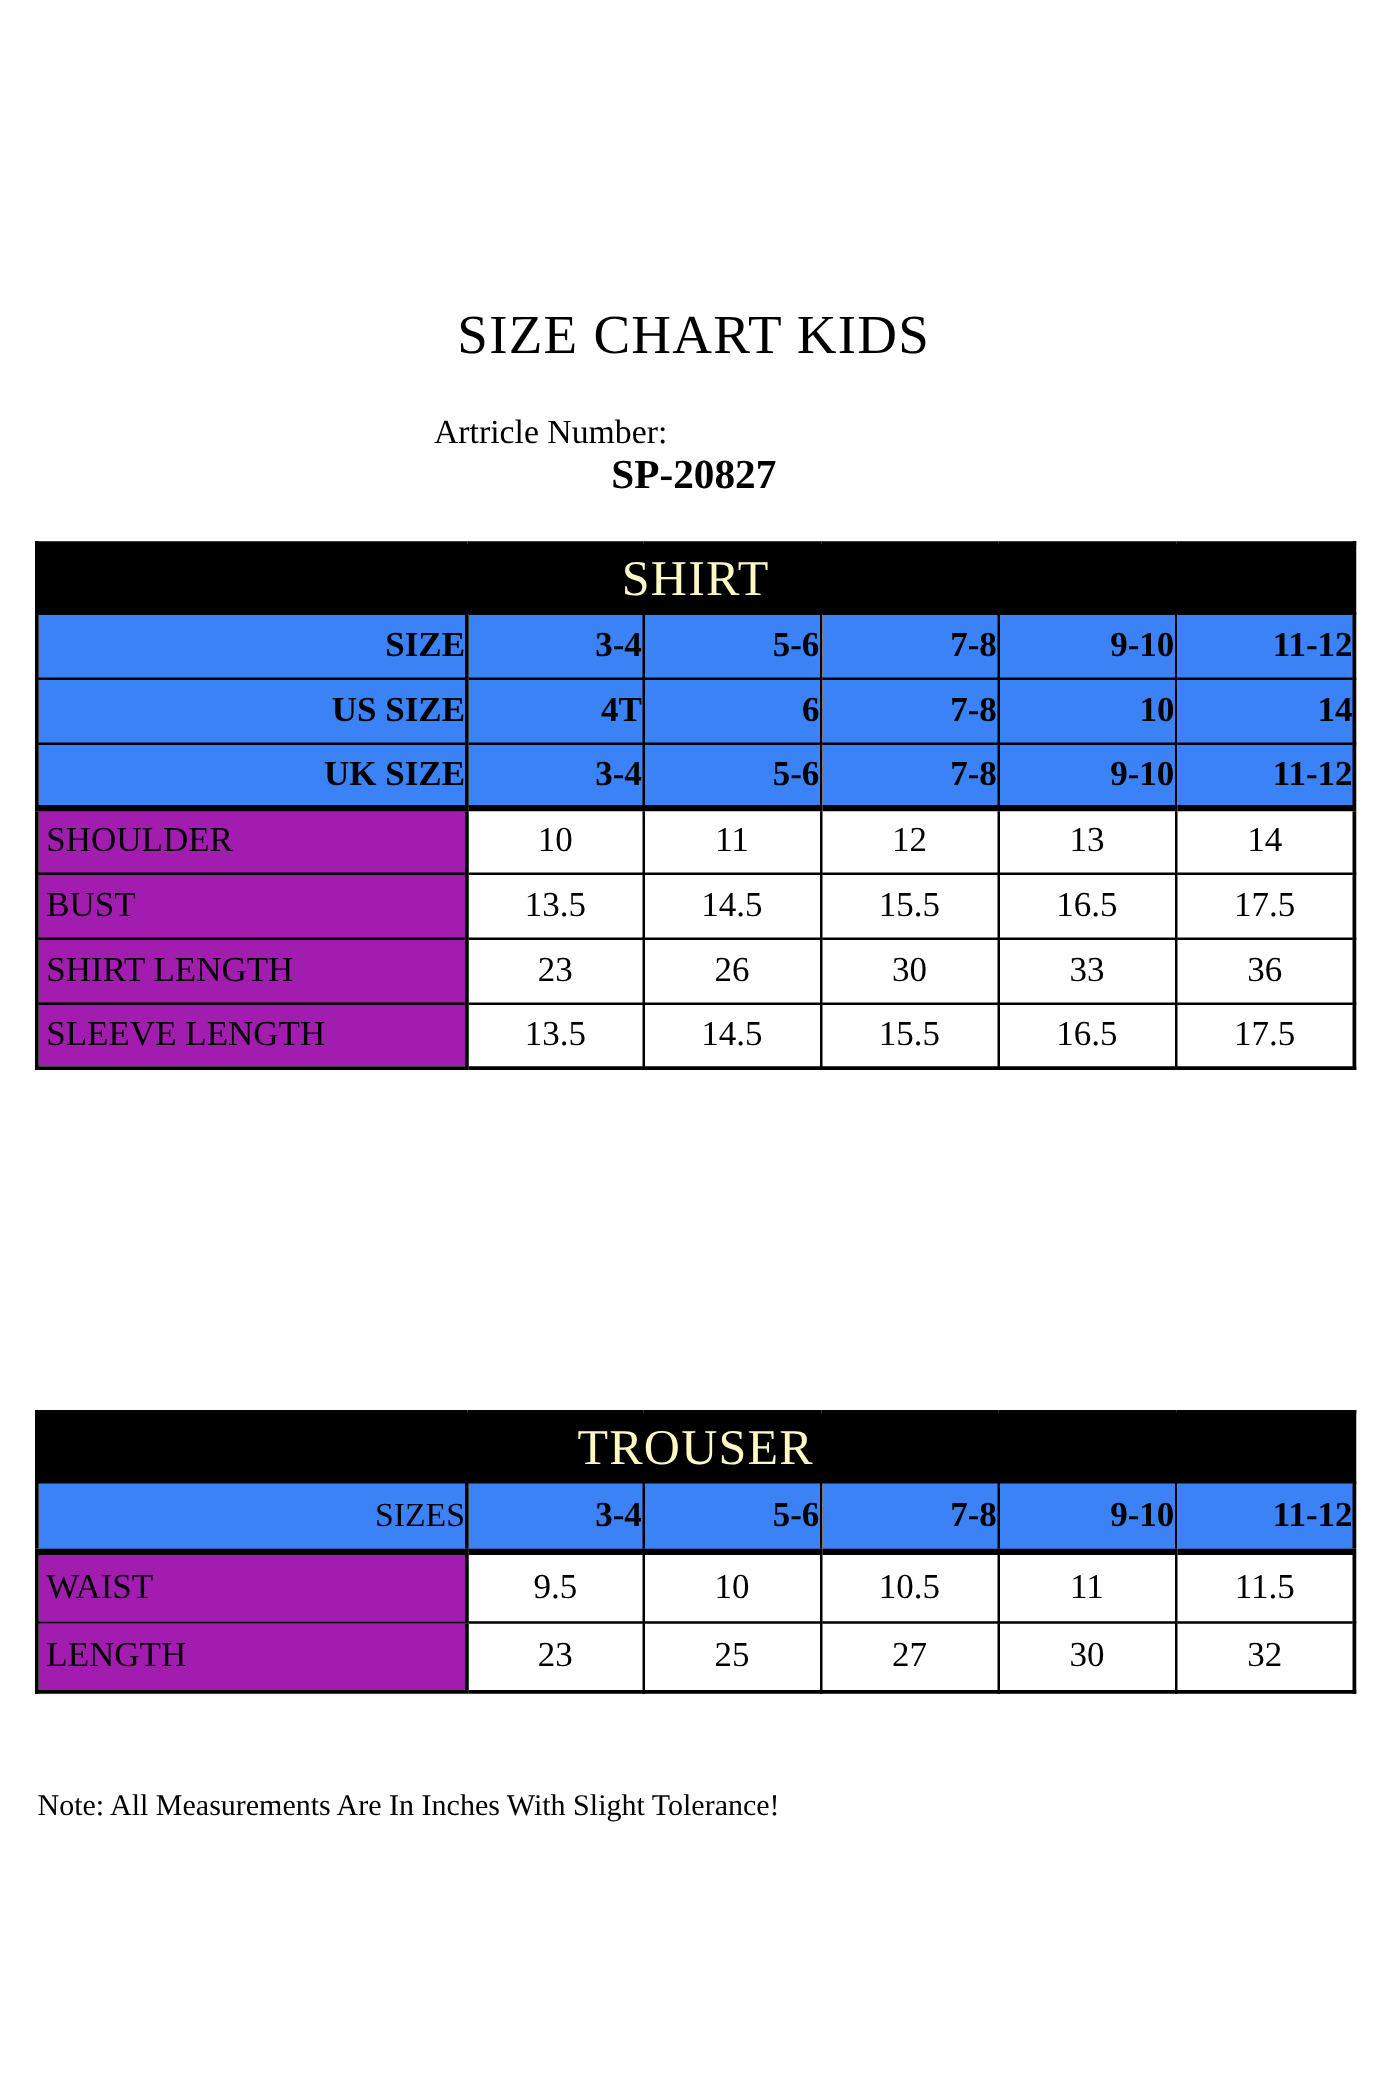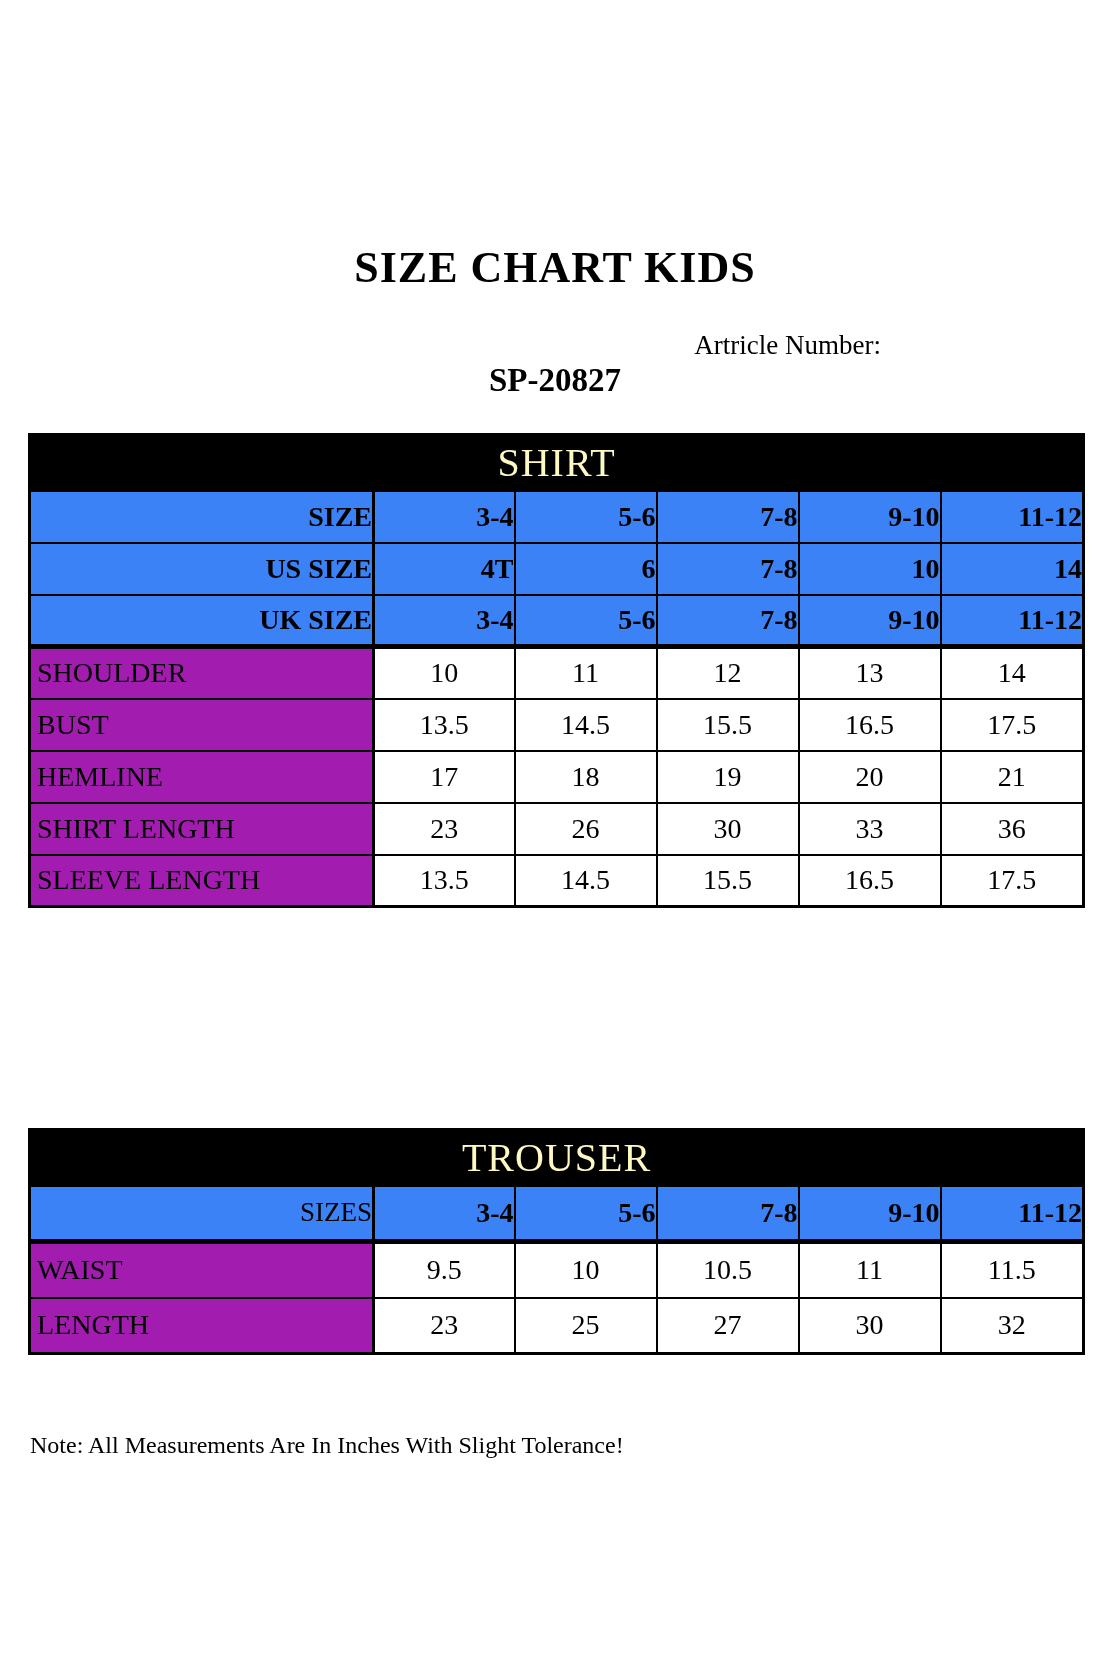--- a/index.html
+++ b/index.html
@@ -10,28 +10,28 @@
     position: relative;
     font-family: "Liberation Serif", serif;
     color: #000000;
   }
   .title {
     position: absolute;
     top: 242px; left: 0;
     width: 1110px;
     text-align: center;
     font-size: 44px;
-    font-weight: 700;
+    font-weight: 400;
     letter-spacing: 1px;
   }
   .article-label {
     position: absolute;
     top: 330px; left: 0;
     width: 881px;
-    text-align: right;
+    text-align: center;
     font-size: 27px;
   }
   .article-number {
     position: absolute;
     top: 362px; left: 0;
     width: 1110px;
     text-align: center;
     font-size: 33px;
     font-weight: 700;
   }
@@ -139,28 +139,20 @@
     </tr>
     <tr class="body-row data">
       <td class="lbl">BUST</td>
       <td>13.5</td>
       <td>14.5</td>
       <td>15.5</td>
       <td>16.5</td>
       <td>17.5</td>
     </tr>
     <tr class="body-row data">
-      <td class="lbl">HEMLINE</td>
-      <td>17</td>
-      <td>18</td>
-      <td>19</td>
-      <td>20</td>
-      <td>21</td>
-    </tr>
-    <tr class="body-row data">
       <td class="lbl">SHIRT LENGTH</td>
       <td>23</td>
       <td>26</td>
       <td>30</td>
       <td>33</td>
       <td>36</td>
     </tr>
     <tr class="body-row data">
       <td class="lbl">SLEEVE LENGTH</td>
       <td>13.5</td>

